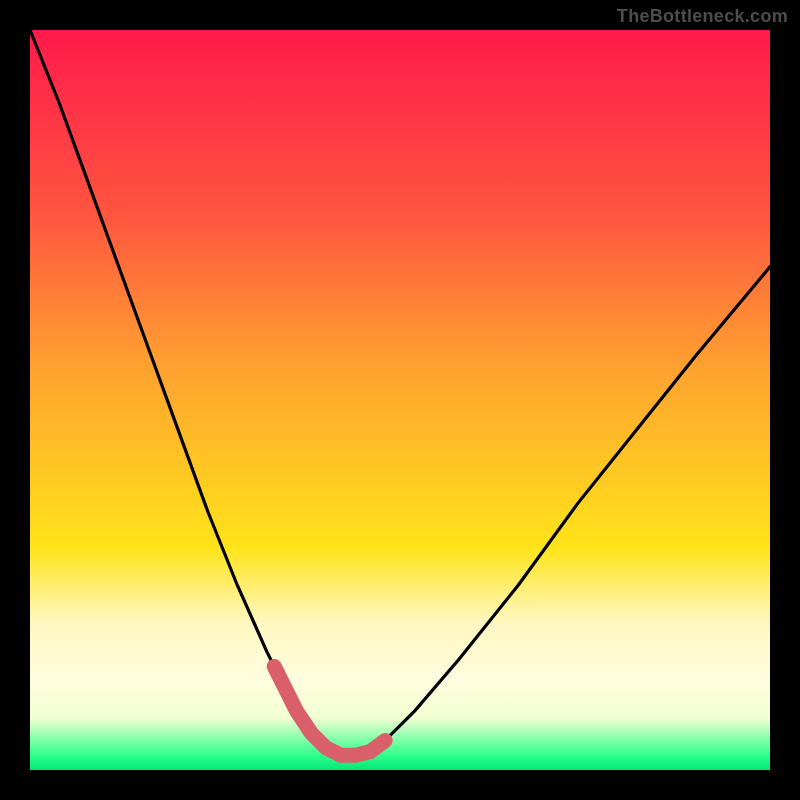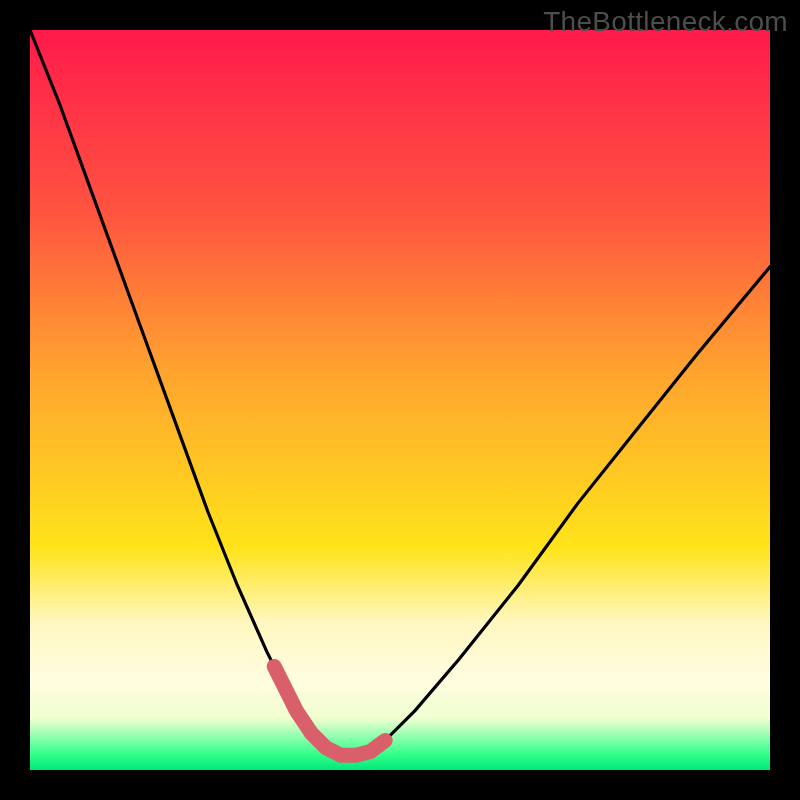--- a/index.html
+++ b/index.html
@@ -52,23 +52,23 @@
     left: 0;
     top: 0;
     width: 740px;
     height: 740px;
   }
   .watermark {
     position: absolute;
     top: 6px;
     right: 12px;
     color: #4d4d4d;
-    font-size: 28px;
+    font-size: 18px;
     letter-spacing: 0.3px;
-    font-weight: 400;
+    font-weight: 700;
     text-align: center;
   }
 </style>
 </head>
 <body>
 
 <div class="frame">
 
   <div class="plot-area">
     <div class="gradient"></div>

